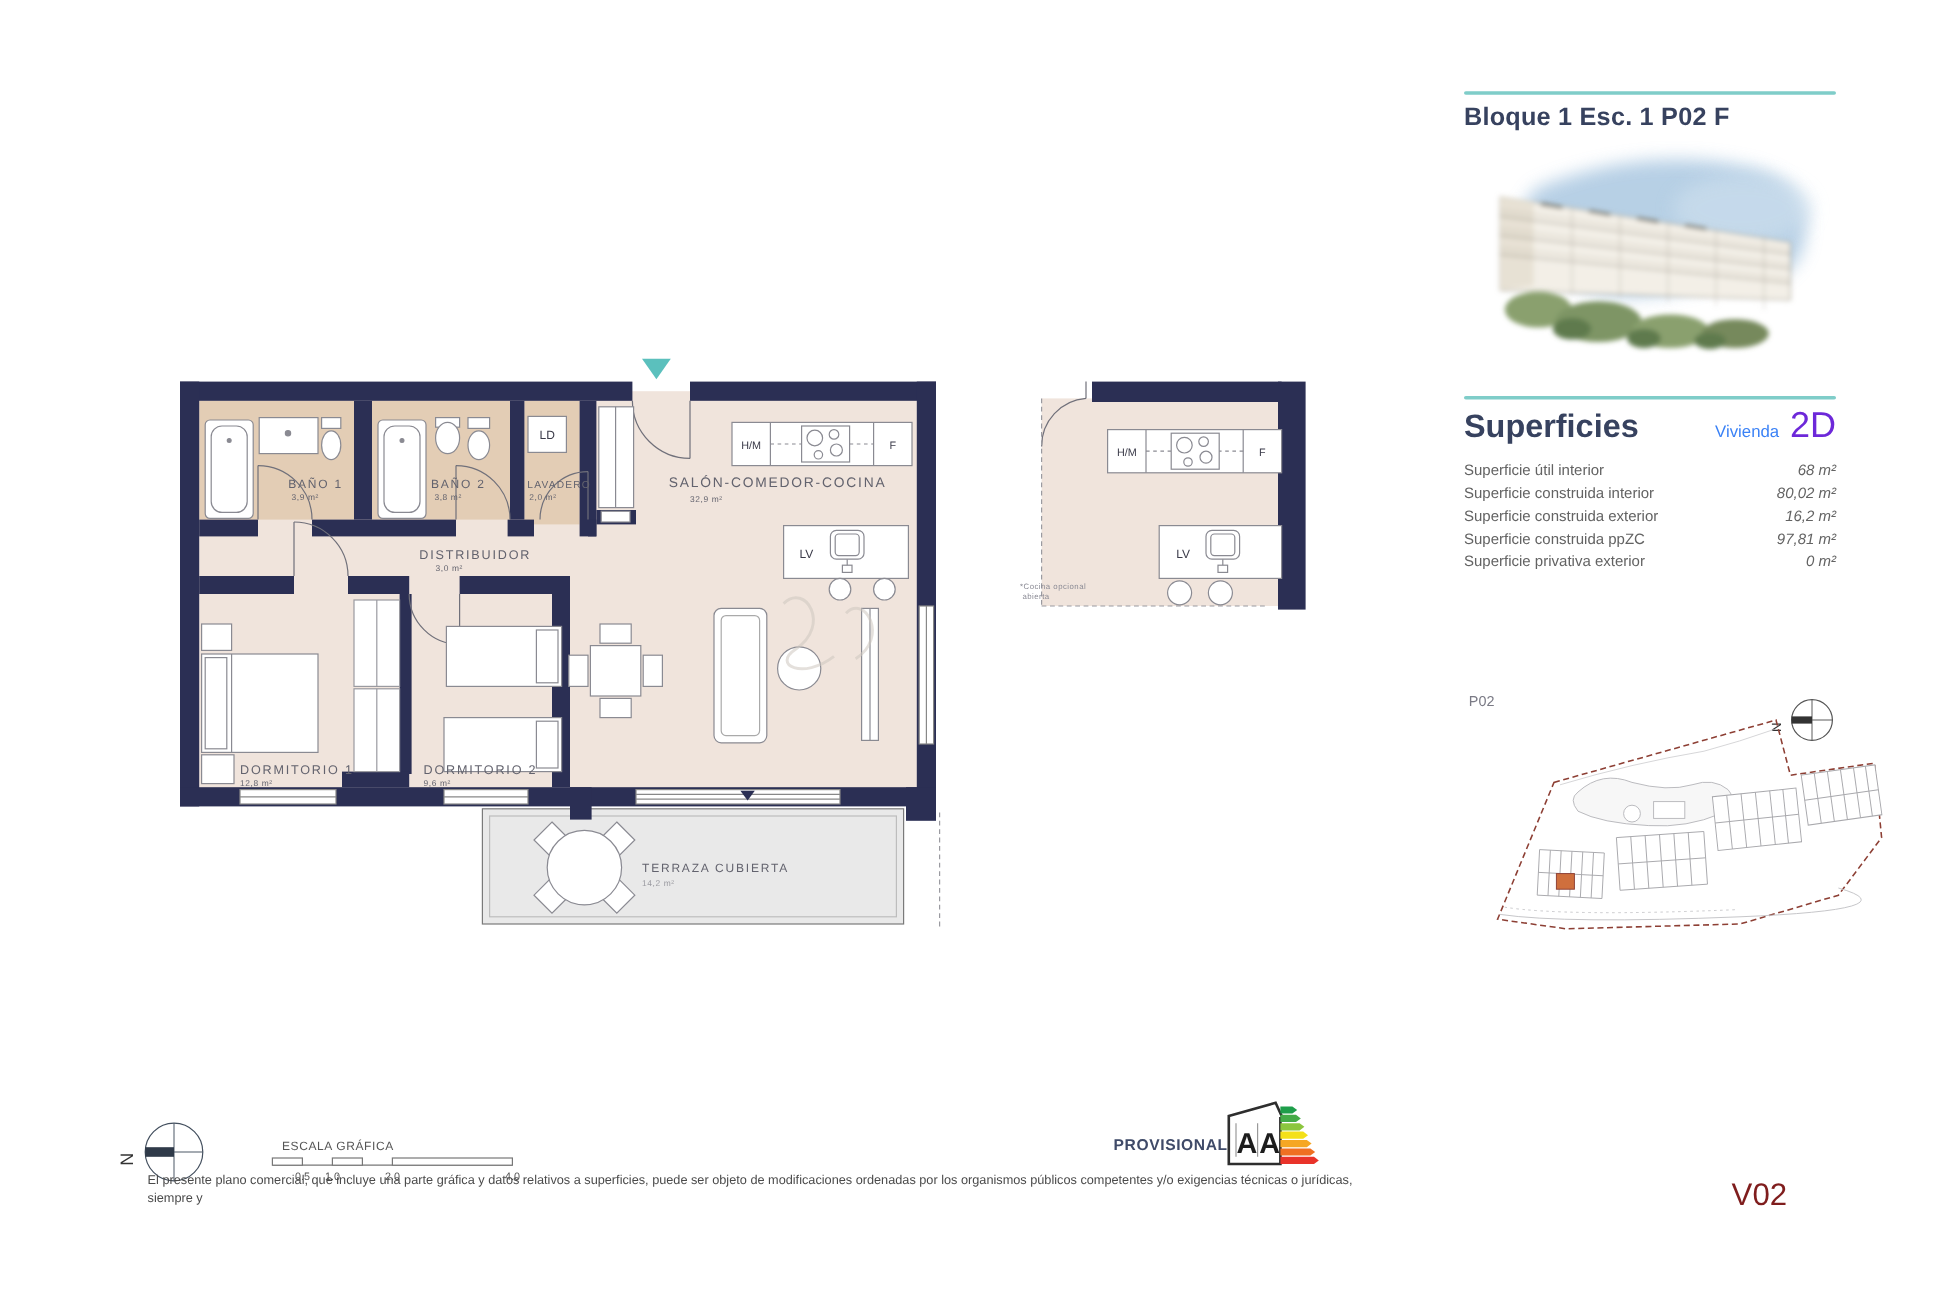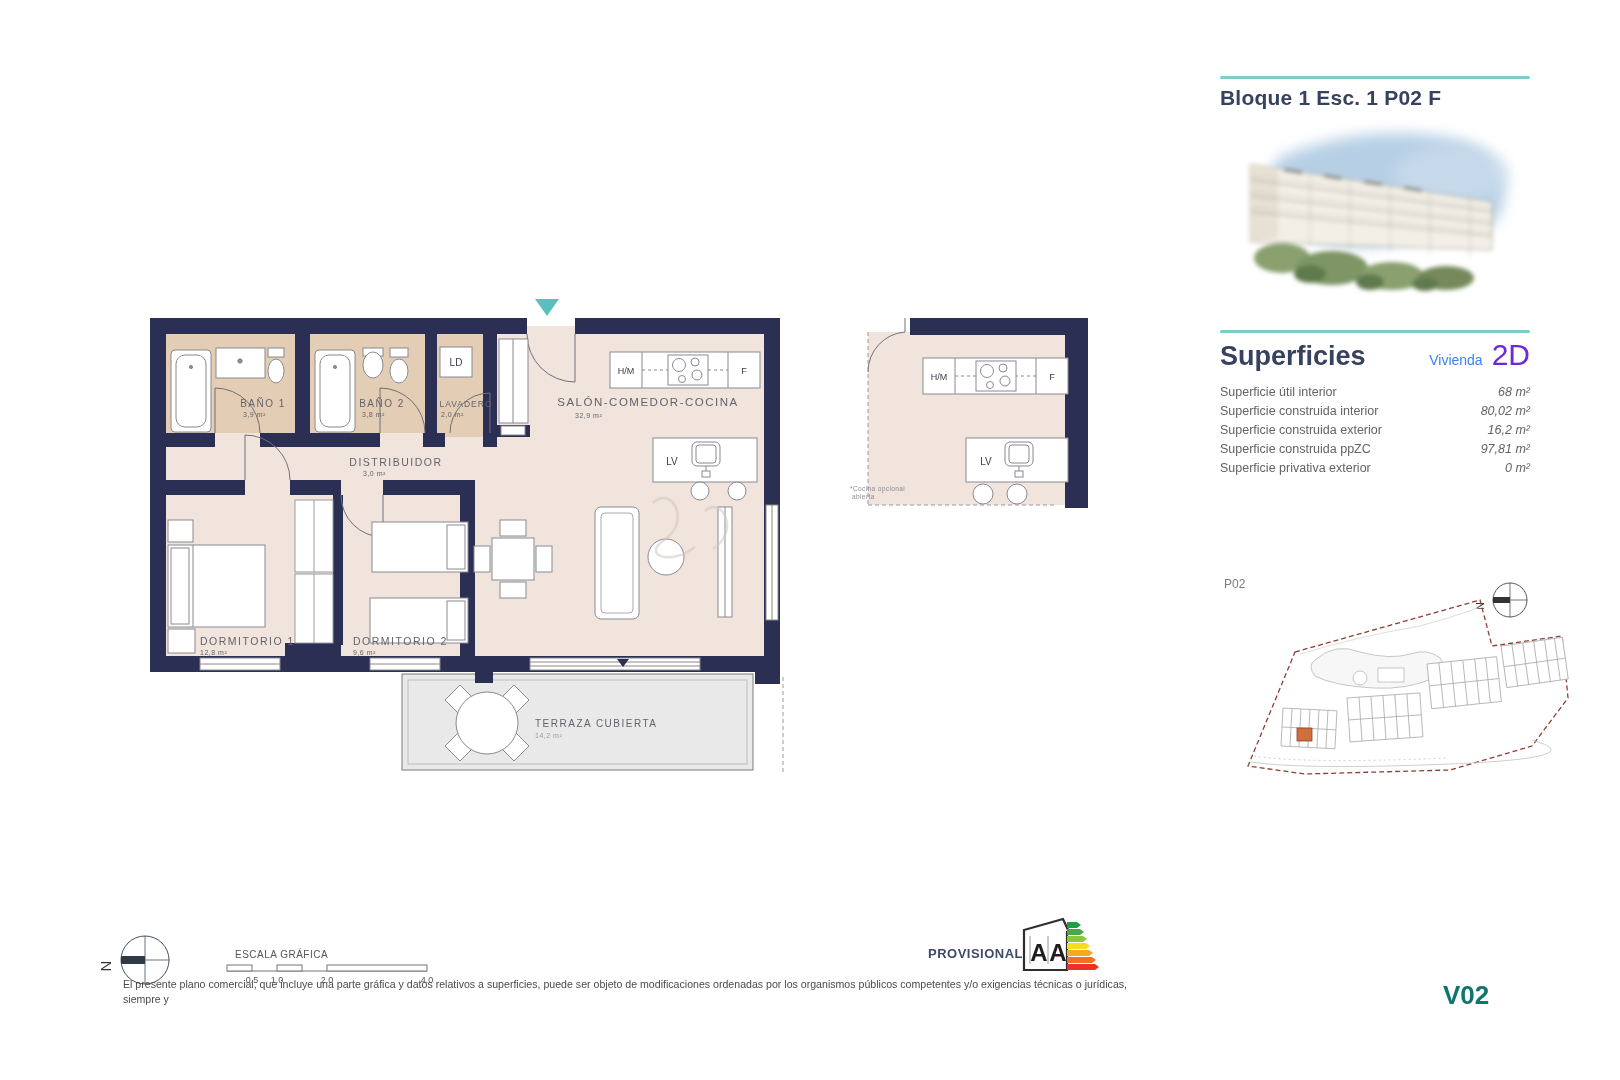--- a/index.html
+++ b/index.html
@@ -18,21 +18,21 @@
   .sup-viv{font-size:14px;color:#3b82f6;}
   .sup-type{font-size:30px;color:#6d28d9;font-weight:400;}
   .sup-rows{margin-top:10px;}
   .sup-row{display:flex;font-size:12.5px;color:#636363;padding:2.6px 0;gap:16px;}
   .sup-row .v{margin-left:auto;text-align:right;font-style:italic;}
   
   .provisional{position:absolute;left:928px;top:946px;font-size:13px;font-weight:bold;
                color:#3f4a68;letter-spacing:.5px;}
   .disclaimer{position:absolute;left:123px;top:977px;width:1018px;font-size:10.6px;
               line-height:15px;color:#4a4a4a;}
-  .version{position:absolute;left:1443px;top:980px;font-size:26px;font-weight:bold;color:#0f766e;}
+  .version{position:absolute;left:1443px;top:980px;font-size:26px;font-weight:normal;color:#7f1d1d;}
 </style>
 </head>
 <body>
 
 <div class="page">
 
   <svg class="abs" style="left:145px;top:295px;" width="650" height="500" viewBox="0 0 650 500">
 
     <g>
       <rect x="257" y="379" width="351" height="96" fill="#e9e9e9" stroke="#7a7a7a" stroke-width="1"></rect>

